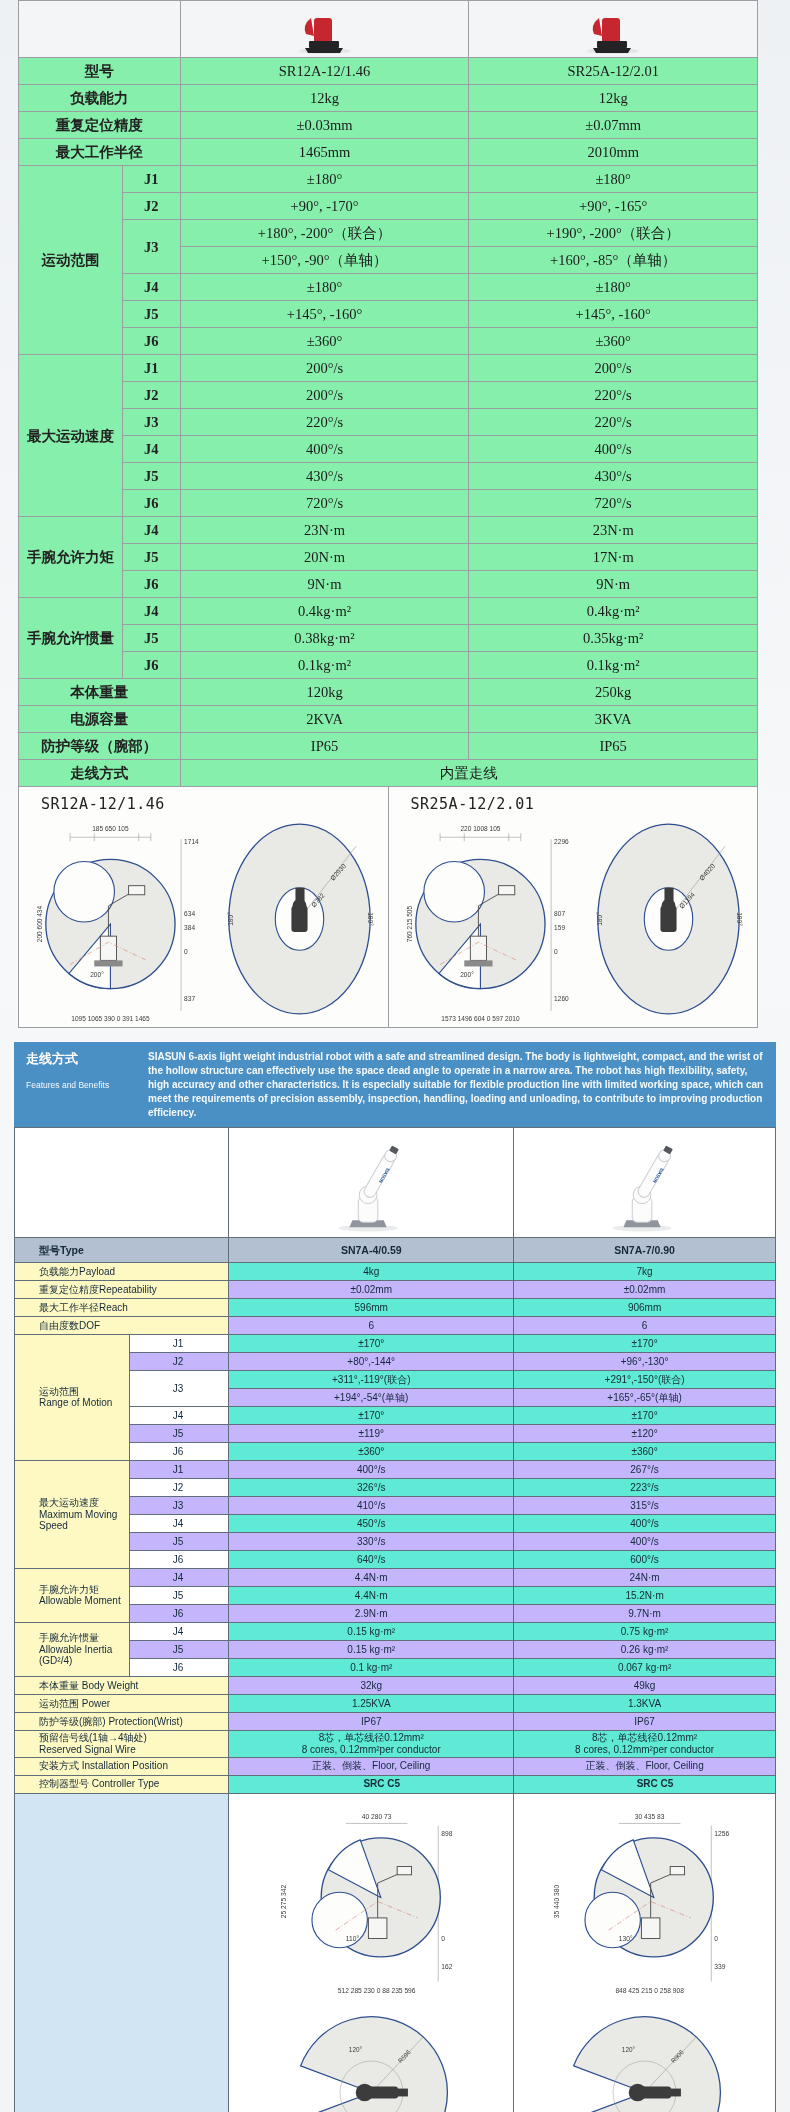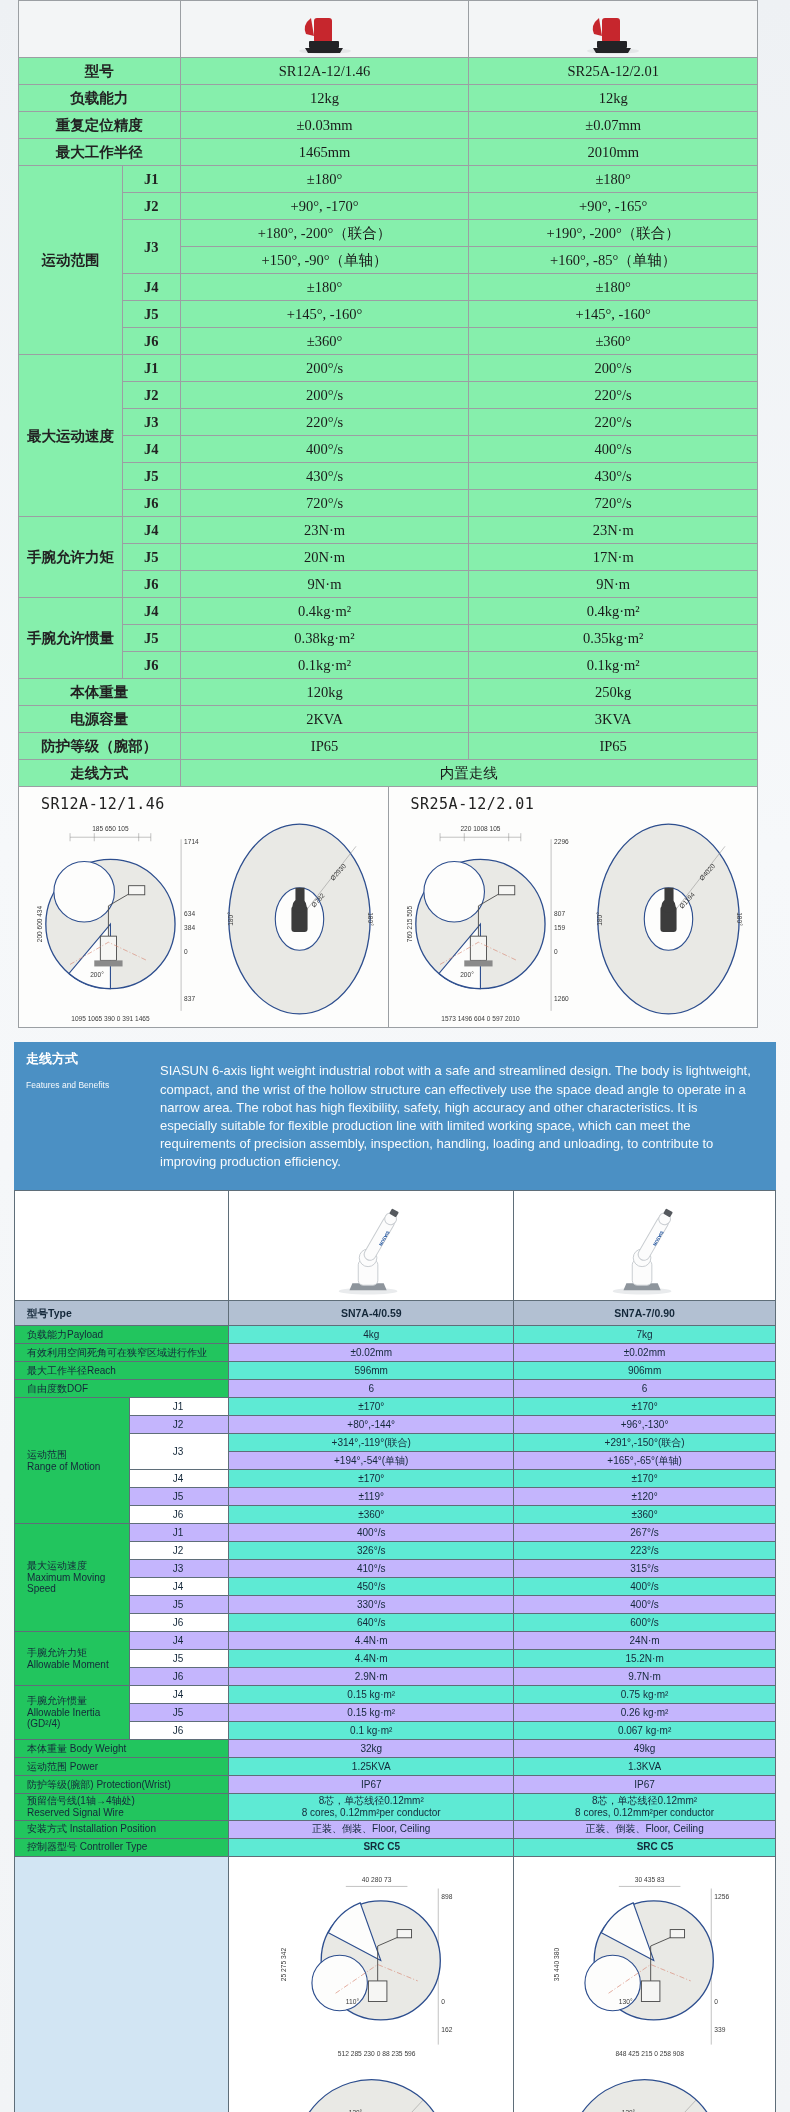--- a/index.html
+++ b/index.html
@@ -39,26 +39,26 @@
   .wr-base{fill:#8e959c;} .wr-dark{fill:#55595e;}
   .wr-logo{font-size:4.5px;fill:#1a4f9c;font-weight:700;font-family:"Liberation Sans",sans-serif;}
   
   .s2{margin:14px 14px 0;width:762px;}
   .feat-band{display:flex;gap:14px;background:#4b90c4;color:#fff;padding:8px 12px 7px;box-sizing:border-box;}
   .feat-label{width:108px;flex:none;}
   .feat-label .cn{font-size:13px;font-weight:700;}
   .feat-label .en{font-size:8.5px;opacity:.95;margin-top:12px;}
   .feat-body{flex:1;}
   .feat-body .cn{margin:0 0 3px;font-size:9.5px;line-height:1.45;}
-  .feat-body .en{margin:12px;font-size:13px;line-height:1.4;opacity:.96;}
+  .feat-body .en{margin:0;font-size:10px;line-height:1.4;opacity:.96;font-weight:bold;}
   .t2{width:762px;background:#fff;}
   .t2 th,.t2 td{border:1px solid #5f6e79;height:15px;font-size:10px;padding:1px 3px;
     text-align:center;white-space:pre-line;line-height:1.18;color:#14283a;}
-  .t2 th{font-weight:400;text-align:left;padding-left:12px;}
-  .t2 th.lab{background:#22c55e;}
+  .t2 th{font-weight:400;text-align:left;padding-left:24px;}
+  .t2 th.lab{background:#fef9c3;}
   .t2 th.sub{text-align:center;padding-left:1px;}
   .t2 tr.even td{background:#5eead4;}
   .t2 tr.odd td,.t2 tr.odd th.sub{background:#c4b5fd;}
   .t2 tr.model th,.t2 tr.model td{background:#b2c0d2;font-weight:700;height:22px;font-size:10.5px;}
   .t2 tr.bold td{font-weight:700;padding-left:24px;}
   .t2 tr.rrow2 th,.t2 tr.rrow2 td{background:#fff;height:94px;padding:0;}
   .t2 td.diagcell{vertical-align:top;padding:2px 0;background:#fff;}
   .t2 th.diaglab{background:#d2e5f3;vertical-align:bottom;padding:6px 8px;}
   .stack{display:flex;flex-direction:column;align-items:center;}
 </style>
@@ -391,21 +391,21 @@
           <th colspan="2" class="lab">型号Type</th>
           <td>SN7A-4/0.59</td>
           <td>SN7A-7/0.90</td>
         </tr>
         <tr class="even">
           <th colspan="2" class="lab">负载能力Payload</th>
           <td>4kg</td>
           <td>7kg</td>
         </tr>
         <tr class="odd">
-          <th colspan="2" class="lab">有效利用空间死角可在狭窄区域进行作业</th>
+          <th colspan="2" class="lab">重复定位精度Repeatability</th>
           <td>±0.02mm</td>
           <td>±0.02mm</td>
         </tr>
         <tr class="even">
           <th colspan="2" class="lab">最大工作半径Reach</th>
           <td>596mm</td>
           <td>906mm</td>
         </tr>
         <tr class="odd">
           <th colspan="2" class="lab">自由度数DOF</th>
@@ -419,21 +419,21 @@
           <td>±170°</td>
           <td>±170°</td>
         </tr>
         <tr class="odd">
           <th class="sub">J2</th>
           <td>+80°,-144°</td>
           <td>+96°,-130°</td>
         </tr>
         <tr class="even">
           <th rowspan="2" class="sub">J3</th>
-          <td>+314°,-119°(联合)</td>
+          <td>+311°,-119°(联合)</td>
           <td>+291°,-150°(联合)</td>
         </tr>
         <tr class="odd">
           <td>+194°,-54°(单轴)</td>
           <td>+165°,-65°(单轴)</td>
         </tr>
         <tr class="even">
           <th class="sub">J4</th>
           <td>±170°</td>
           <td>±170°</td>

